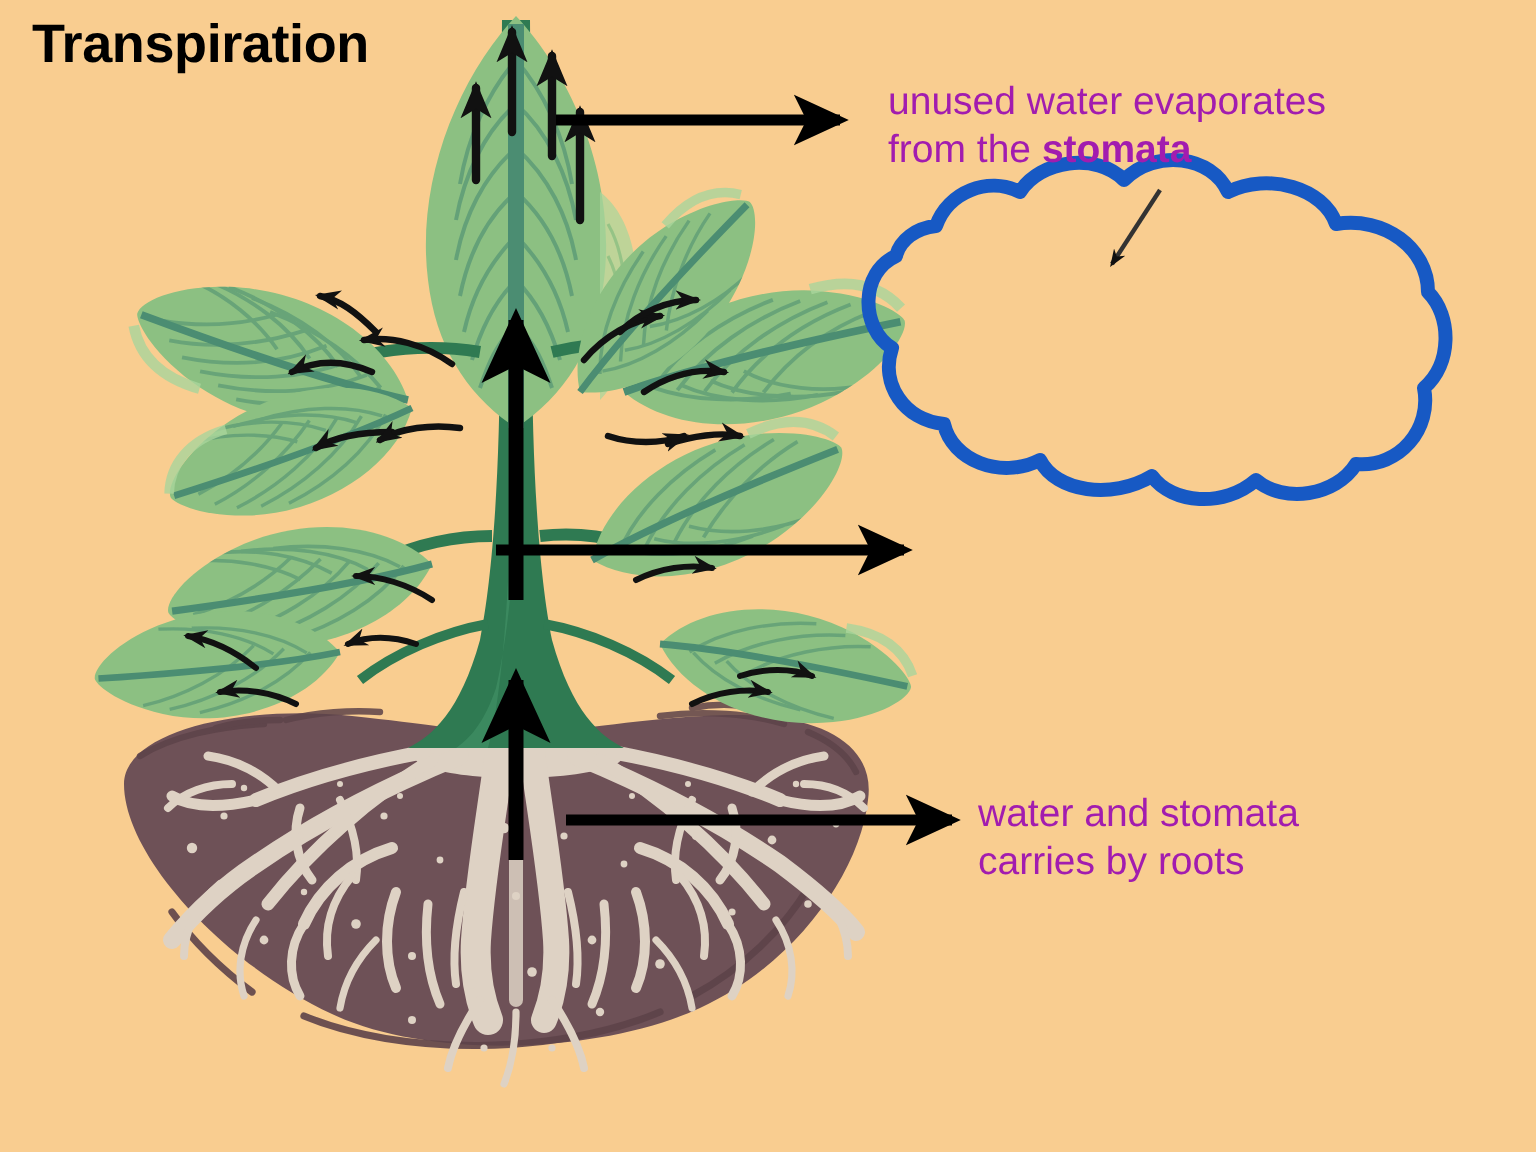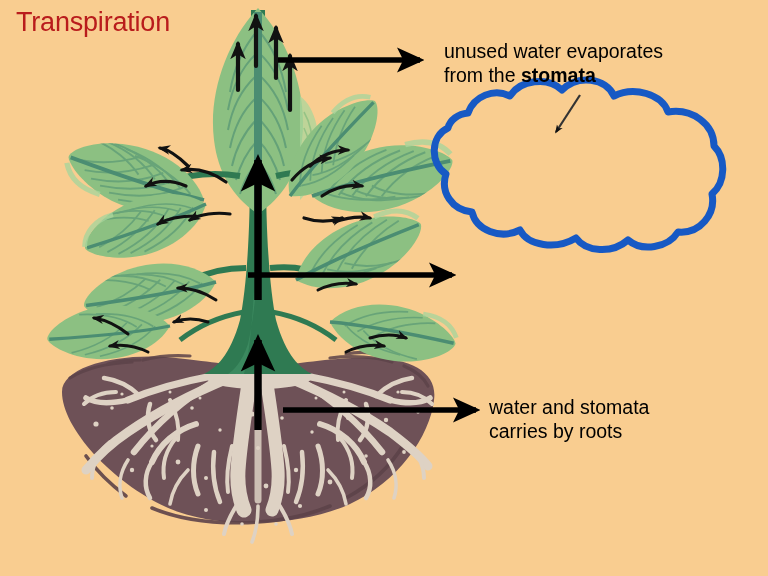--- a/index.html
+++ b/index.html
@@ -18,31 +18,31 @@
   }
   #art {
     position: absolute;
     left: 0;
     top: 0;
     width: 768px;
     height: 576px;
   }
   .txt {
     position: absolute;
-    color: #000000;
+    color: #a21caf;
     font-family: "Liberation Sans", sans-serif;
     white-space: pre;
     line-height: 1.22;
   }
   #title {
     left: 16px;
     top: 6px;
     font-size: 27px;
-    font-weight: normal;
-    color: #b91c1c;
+    font-weight: bold;
+    color: #000000;
     letter-spacing: -0.2px;
   }
   #label-stomata {
     left: 444px;
     top: 40px;
     font-size: 19.5px;
   }
   #label-stomata b { font-weight: bold; }
   #bubble-text {
     left: 441px;

